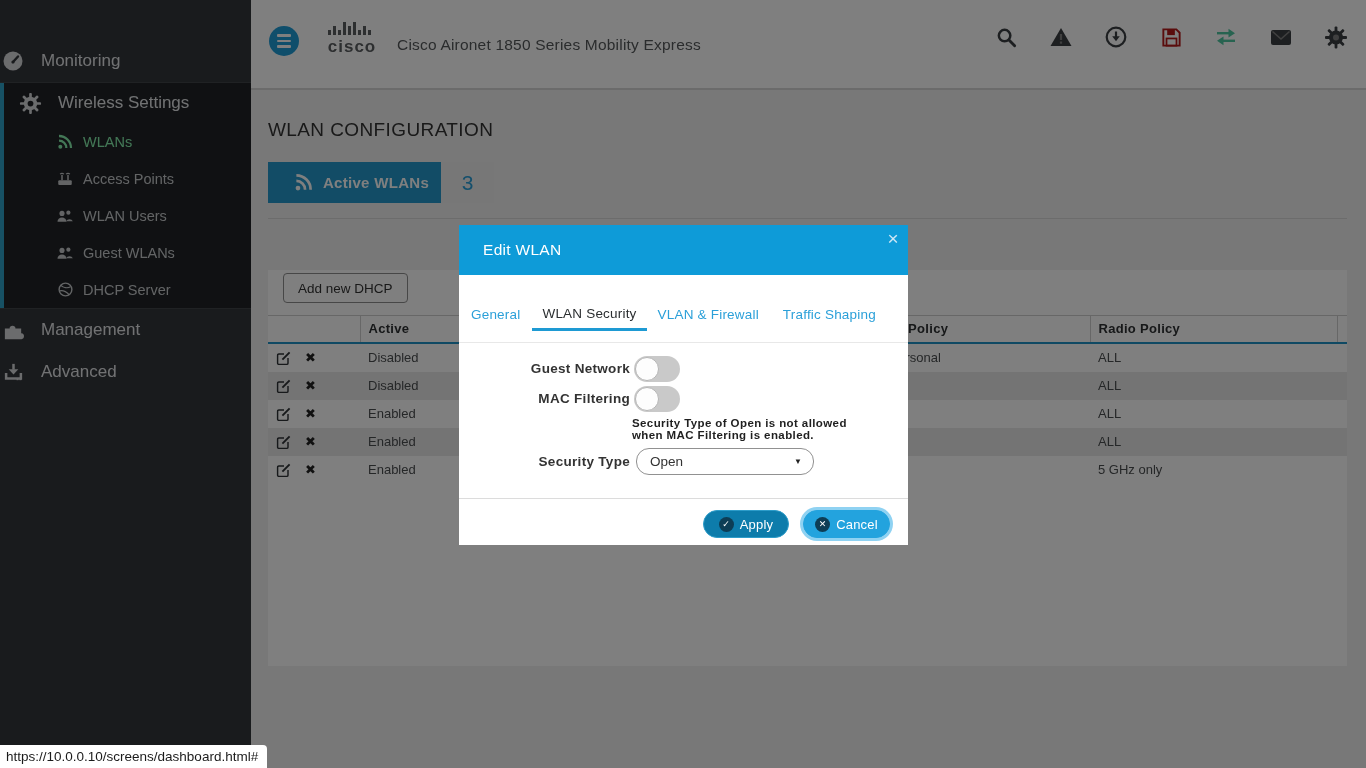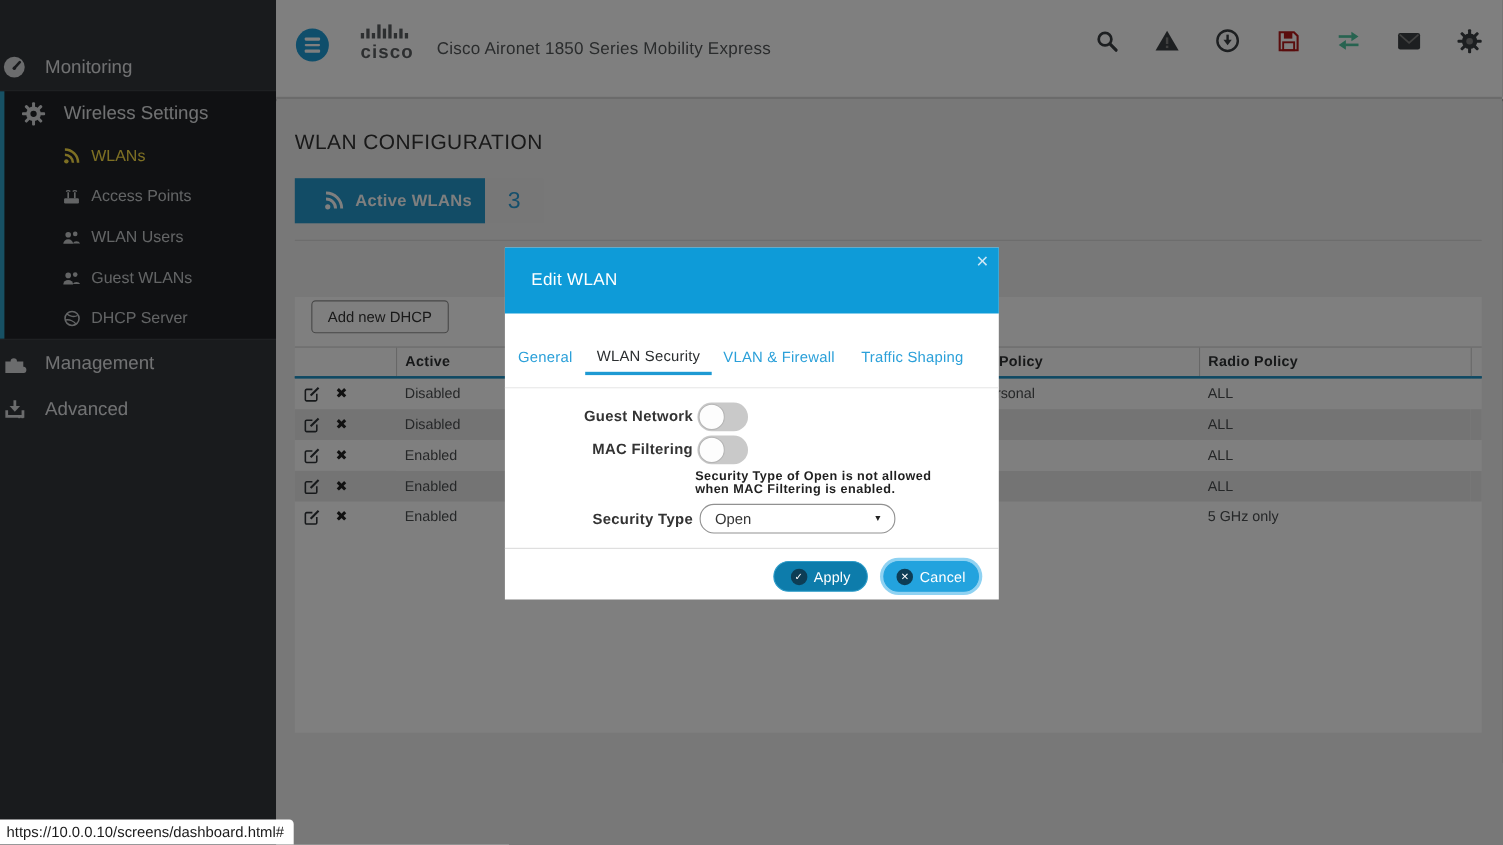--- a/index.html
+++ b/index.html
@@ -8,21 +8,21 @@
 
   
   .sidebar{position:absolute;left:0;top:0;width:251px;height:768px;background:#33363b;z-index:1;}
   .nav-row{display:flex;align-items:center;height:42px;color:#e2e4e6;font-size:17px;gap:15px;cursor:pointer;}
   .nav-row .nicon{width:26px;display:flex;justify-content:center;color:#d6d8da;}
   .side-divider{border-top:1px solid #404449;}
   .active-section{background:#202327;border-left:4px solid #2fa3c9;}
   .active-section .nav-row{padding-left:13px;}
   .sub-row{display:flex;align-items:center;height:37px;padding-left:51px;color:#c6c9cb;font-size:14.5px;gap:8px;cursor:pointer;}
   .sub-row .nicon{width:20px;display:flex;justify-content:center;color:#c6c9cb;}
-  .sub-row.active, .sub-row.active .nicon{color:#fde047;}
+  .sub-row.active, .sub-row.active .nicon{color:#86efac;}
 
   
   .topbar{position:absolute;left:251px;top:0;width:1115px;height:90px;background:#ffffff;border-bottom:2px solid #d7d7d7;z-index:1;}
   .hamburger{position:absolute;left:18px;top:26px;width:30px;height:30px;border-radius:50%;background:#1e9cd7;display:flex;flex-direction:column;justify-content:center;align-items:center;gap:3px;cursor:pointer;}
   .hamburger span{display:block;width:14px;height:2.5px;background:#fff;border-radius:1px;}
   .cisco-logo{position:absolute;left:72px;top:22px;width:58px;text-align:center;color:#5b5e61;}
   .cisco-logo .brand-text{font-weight:bold;font-size:17px;letter-spacing:1px;line-height:14px;}
   .app-title{position:absolute;left:146px;top:36px;font-size:15.5px;color:#55585a;letter-spacing:.2px;}
   .top-icons{position:absolute;right:18px;top:25px;display:flex;align-items:center;gap:31px;}
   .ticon{width:24px;height:24px;display:flex;align-items:center;justify-content:center;color:#3b3f42;cursor:pointer;}
@@ -40,21 +40,21 @@
   table.wlan thead th + th{border-left:1px solid #cfcfcf;}
   table.wlan td{height:28px;font-size:13px;color:#4b4e50;padding:0 0 0 8px;white-space:nowrap;overflow:hidden;}
   table.wlan tbody tr:nth-child(even){background:#e9e9e9;}
   td.actions{display:flex;align-items:center;gap:13px;padding-left:15px;height:28px;}
   .row-icon{color:#2e3236;display:inline-flex;cursor:pointer;}
   .del-glyph{font-size:13px;font-weight:bold;color:#222;}
 
   
   .overlay{position:absolute;left:0;top:0;width:1366px;height:768px;background:rgba(0,0,0,0.5);z-index:50;}
   .modal{position:absolute;left:459px;top:225px;width:449px;height:320px;background:#fff;z-index:60;}
-  .modal-header{position:relative;height:60px;background:#0e9bd8;color:#fff;display:flex;align-items:center;padding-left:24px;font-size:15.5px;letter-spacing:.3px;}
+  .modal-header{position:relative;height:50px;background:#0e9bd8;color:#fff;display:flex;align-items:center;padding-left:24px;font-size:15.5px;letter-spacing:.3px;}
   .modal-close{position:absolute;right:9px;top:4px;font-size:19px;color:#cde7f5;cursor:pointer;line-height:1;}
   .modal-tabs{display:flex;align-items:center;padding:19px 0 0 12px;height:68px;border-bottom:1px solid #e8e8e8;}
   .mtab{font-size:13.5px;color:#2ba0d9;letter-spacing:.2px;padding-bottom:7px;margin-right:22px;cursor:pointer;white-space:nowrap;}
   .mtab.active{color:#2b2e30;border-bottom:3px solid #1e9ad3;padding-left:10px;padding-right:10px;margin-left:-10px;margin-right:11px;}
   .mtab.vlan{margin-right:24px;}
   .modal-body{position:relative;height:155px;}
   .fld-label{position:absolute;left:0;width:171px;text-align:right;font-size:13.5px;font-weight:bold;color:#333;letter-spacing:.3px;}
   .toggle{position:absolute;left:175px;width:46px;height:26px;background:#c9c9c9;border-radius:13px;cursor:pointer;}
   .toggle .knob{position:absolute;left:1px;top:1px;width:24px;height:24px;border-radius:50%;background:#fdfdfd;border:1px solid #b5b5b5;}
   .warn{position:absolute;left:173px;top:74px;font-size:11.5px;font-weight:bold;color:#1f1f1f;letter-spacing:.4px;line-height:12px;}

